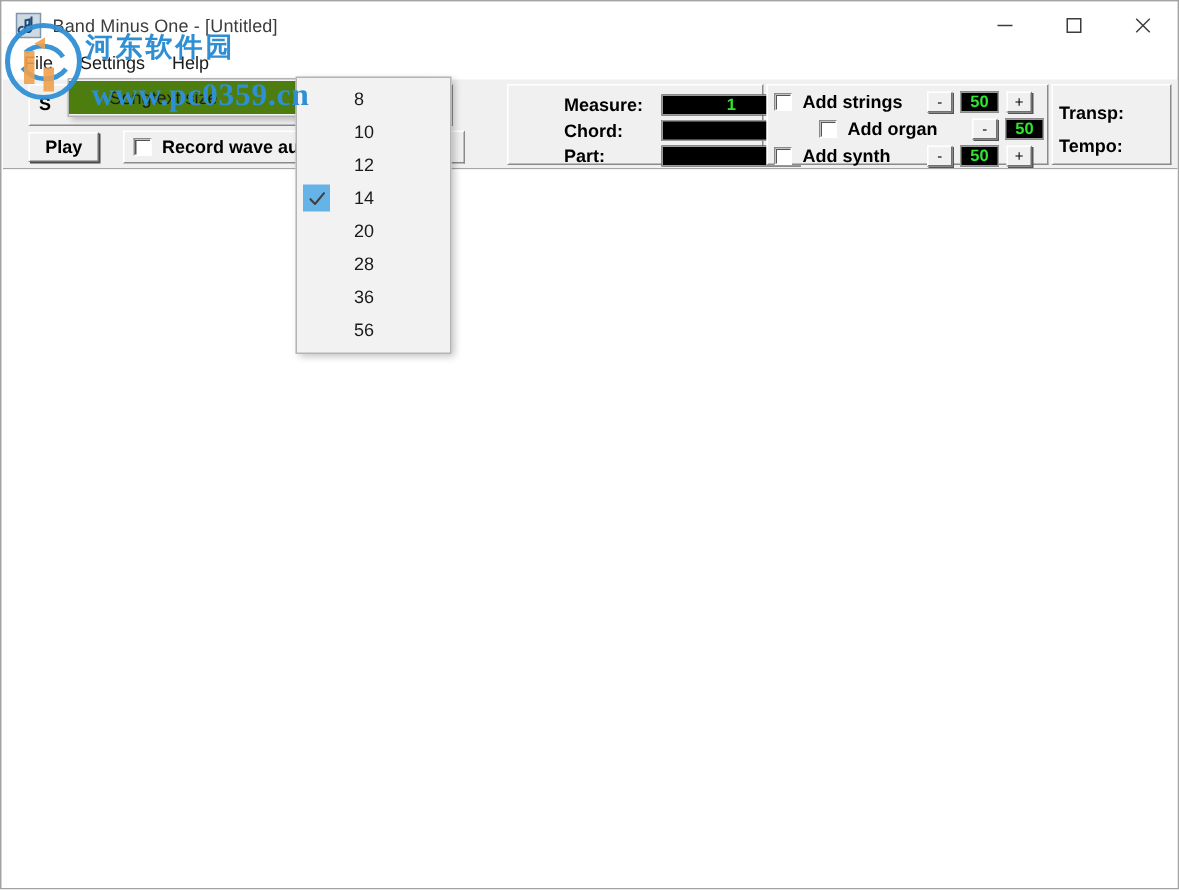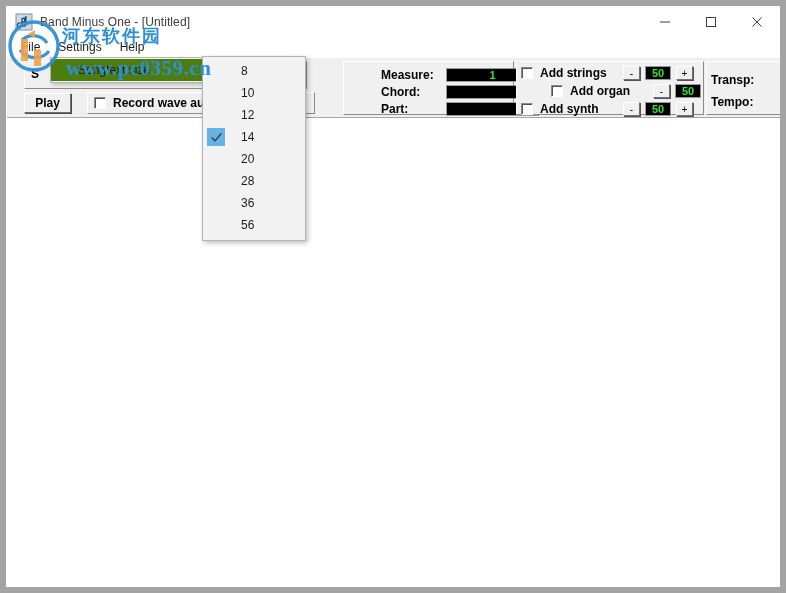--- a/index.html
+++ b/index.html
@@ -15,21 +15,21 @@
     position: relative;
   }
 
   
   #app-window {
     position: absolute;
     left: 0; top: 0;
     width: 786px;
     height: 593px;
     background: #ffffff;
-    border: 6px solid #a3a3a3;
+    border: 1px solid #a3a3a3;
     box-sizing: border-box;
     overflow: hidden;
     text-decoration: underline;
   }
 
   
   #title-bar {
     position: absolute;
     left: 0; top: 0;
     width: 100%;

